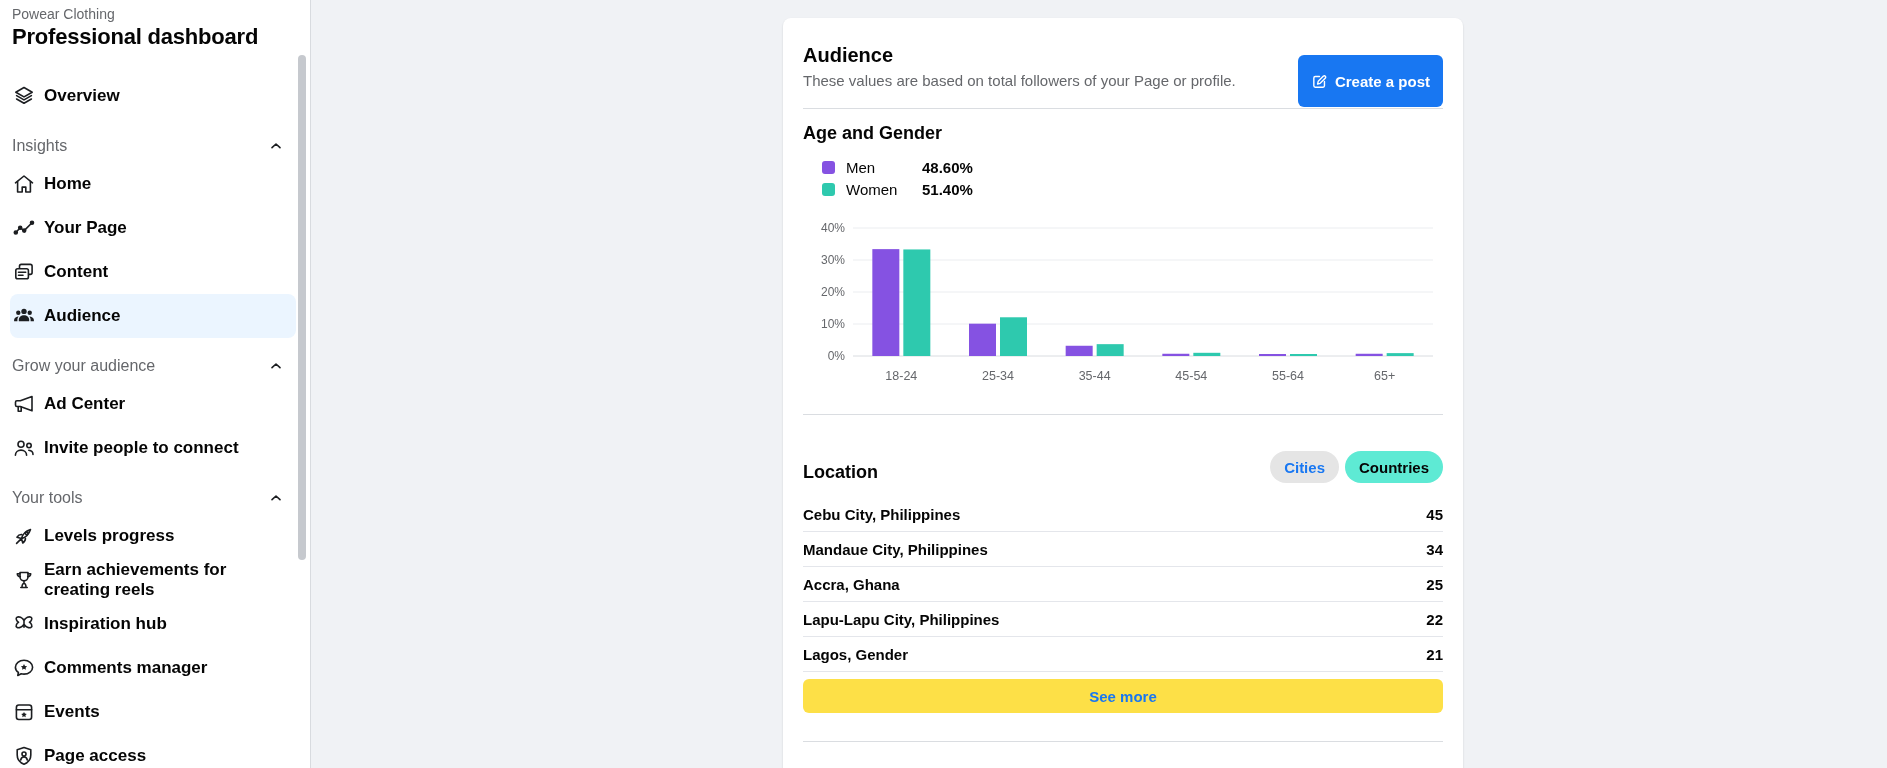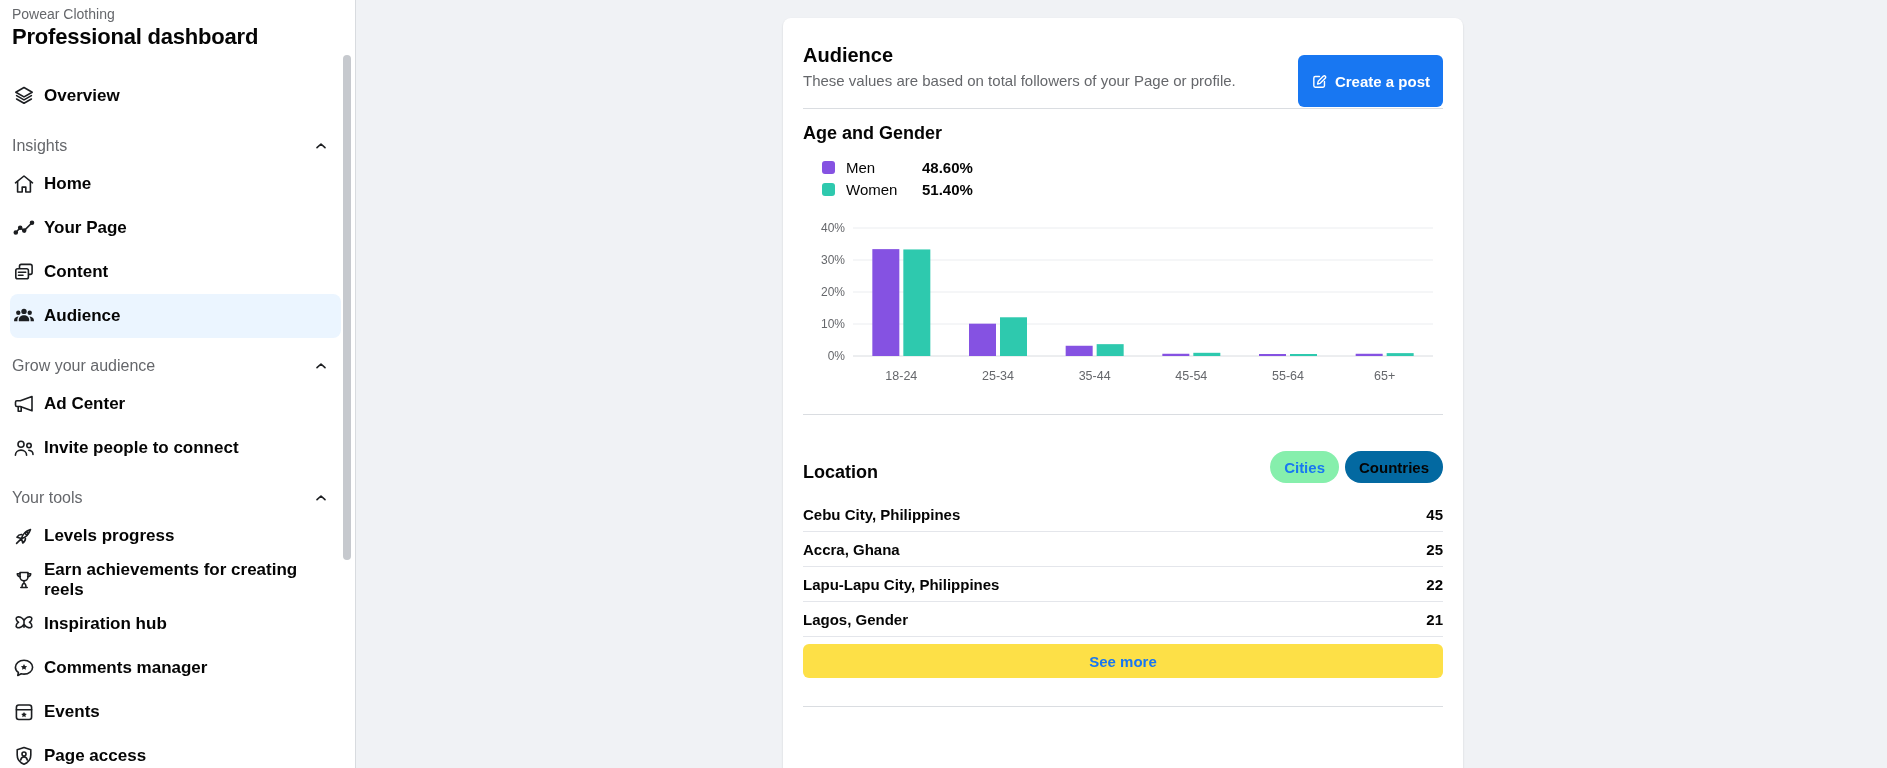--- a/index.html
+++ b/index.html
@@ -1,20 +1,20 @@
 <!DOCTYPE html>
 <html><head>
 <meta charset="utf-8">
 <style>
   * { margin:0; padding:0; box-sizing:border-box; }
   html,body { width:1887px; height:768px; overflow:hidden;
     font-family:"Liberation Sans", sans-serif; background:#F0F2F5; color:#050505; }
 
   
-  .sidebar { position:absolute; left:0; top:0; width:356px; height:768px;
+  .sidebar { position:absolute; left:0; top:0; width:311px; height:768px;
     background:#fff; border-right:1px solid #D8DBDF; padding:6px 0 0 10px; }
   .brand { font-size:14px; color:#65676B; padding-left:2px; }
   .dash-title { font-size:22px; font-weight:bold; margin-top:2px; padding-left:2px; letter-spacing:-0.2px; }
   .nav { margin-top:24px; }
   .nav-item { display:flex; align-items:center; height:44px; gap:8px;
     padding-left:2px; margin-right:14px; border-radius:8px; cursor:pointer; }
   .nav-item.active { background:#EBF5FF; }
   .nav-item .label { font-size:17px; font-weight:bold; }
   .section-header { display:flex; align-items:center; justify-content:space-between;
     height:32px; margin-top:12px; padding:0 26px 0 2px; color:#65676B; font-size:16px; cursor:pointer; }
@@ -42,22 +42,22 @@
   .legend-swatch { width:13px; height:13px; border-radius:3px; margin-right:11px; }
   .legend-label { width:56px; }
   .legend-value { font-weight:bold; margin-left:20px; }
 
   .chart-wrap { margin-top:18px; height:172px; }
 
   .loc-head { display:flex; align-items:center; justify-content:space-between; margin-top:36px; }
   .pills { display:flex; gap:6px; }
   .pill { height:32px; padding:0 14px; border:none; border-radius:17px;
     font-size:15px; font-weight:bold; font-family:inherit; cursor:pointer; display:flex; align-items:center; }
-  .pill-cities { background:#86efac; color:#1877F2; }
-  .pill-countries { background:#0369a1; color:#050505; }
+  .pill-cities { background:#e5e5e5; color:#1877F2; }
+  .pill-countries { background:#5eead4; color:#050505; }
 
   .loc-rows { margin-top:14px; }
   .loc-row { display:flex; align-items:center; justify-content:space-between;
     height:35px; border-bottom:1px solid #E4E6EB; font-size:15px; font-weight:bold; }
   .btn-seemore { margin-top:7px; width:100%; height:34px; background:#fde047;
     color:#1877F2; font-size:15px; font-weight:bold; font-family:inherit;
     border:none; border-radius:6px; cursor:pointer; }
   .bottom-divider { height:1px; background:#DADDE1; margin-top:28px; }
 
   svg.oicon { stroke:#1C1E21; stroke-width:1.6; fill:none; stroke-linecap:round; stroke-linejoin:round; }
@@ -286,20 +286,24 @@
       <button class="pill pill-countries">Countries</button>
     </div>
   </div>
 
   <div class="loc-rows">
     <div class="loc-row">
       <span>Cebu City, Philippines</span>
       <span>45</span>
     </div>
     <div class="loc-row">
+      <span>Mandaue City, Philippines</span>
+      <span>34</span>
+    </div>
+    <div class="loc-row">
       <span>Accra, Ghana</span>
       <span>25</span>
     </div>
     <div class="loc-row">
       <span>Lapu-Lapu City, Philippines</span>
       <span>22</span>
     </div>
     <div class="loc-row">
       <span>Lagos, Gender</span>
       <span>21</span>

